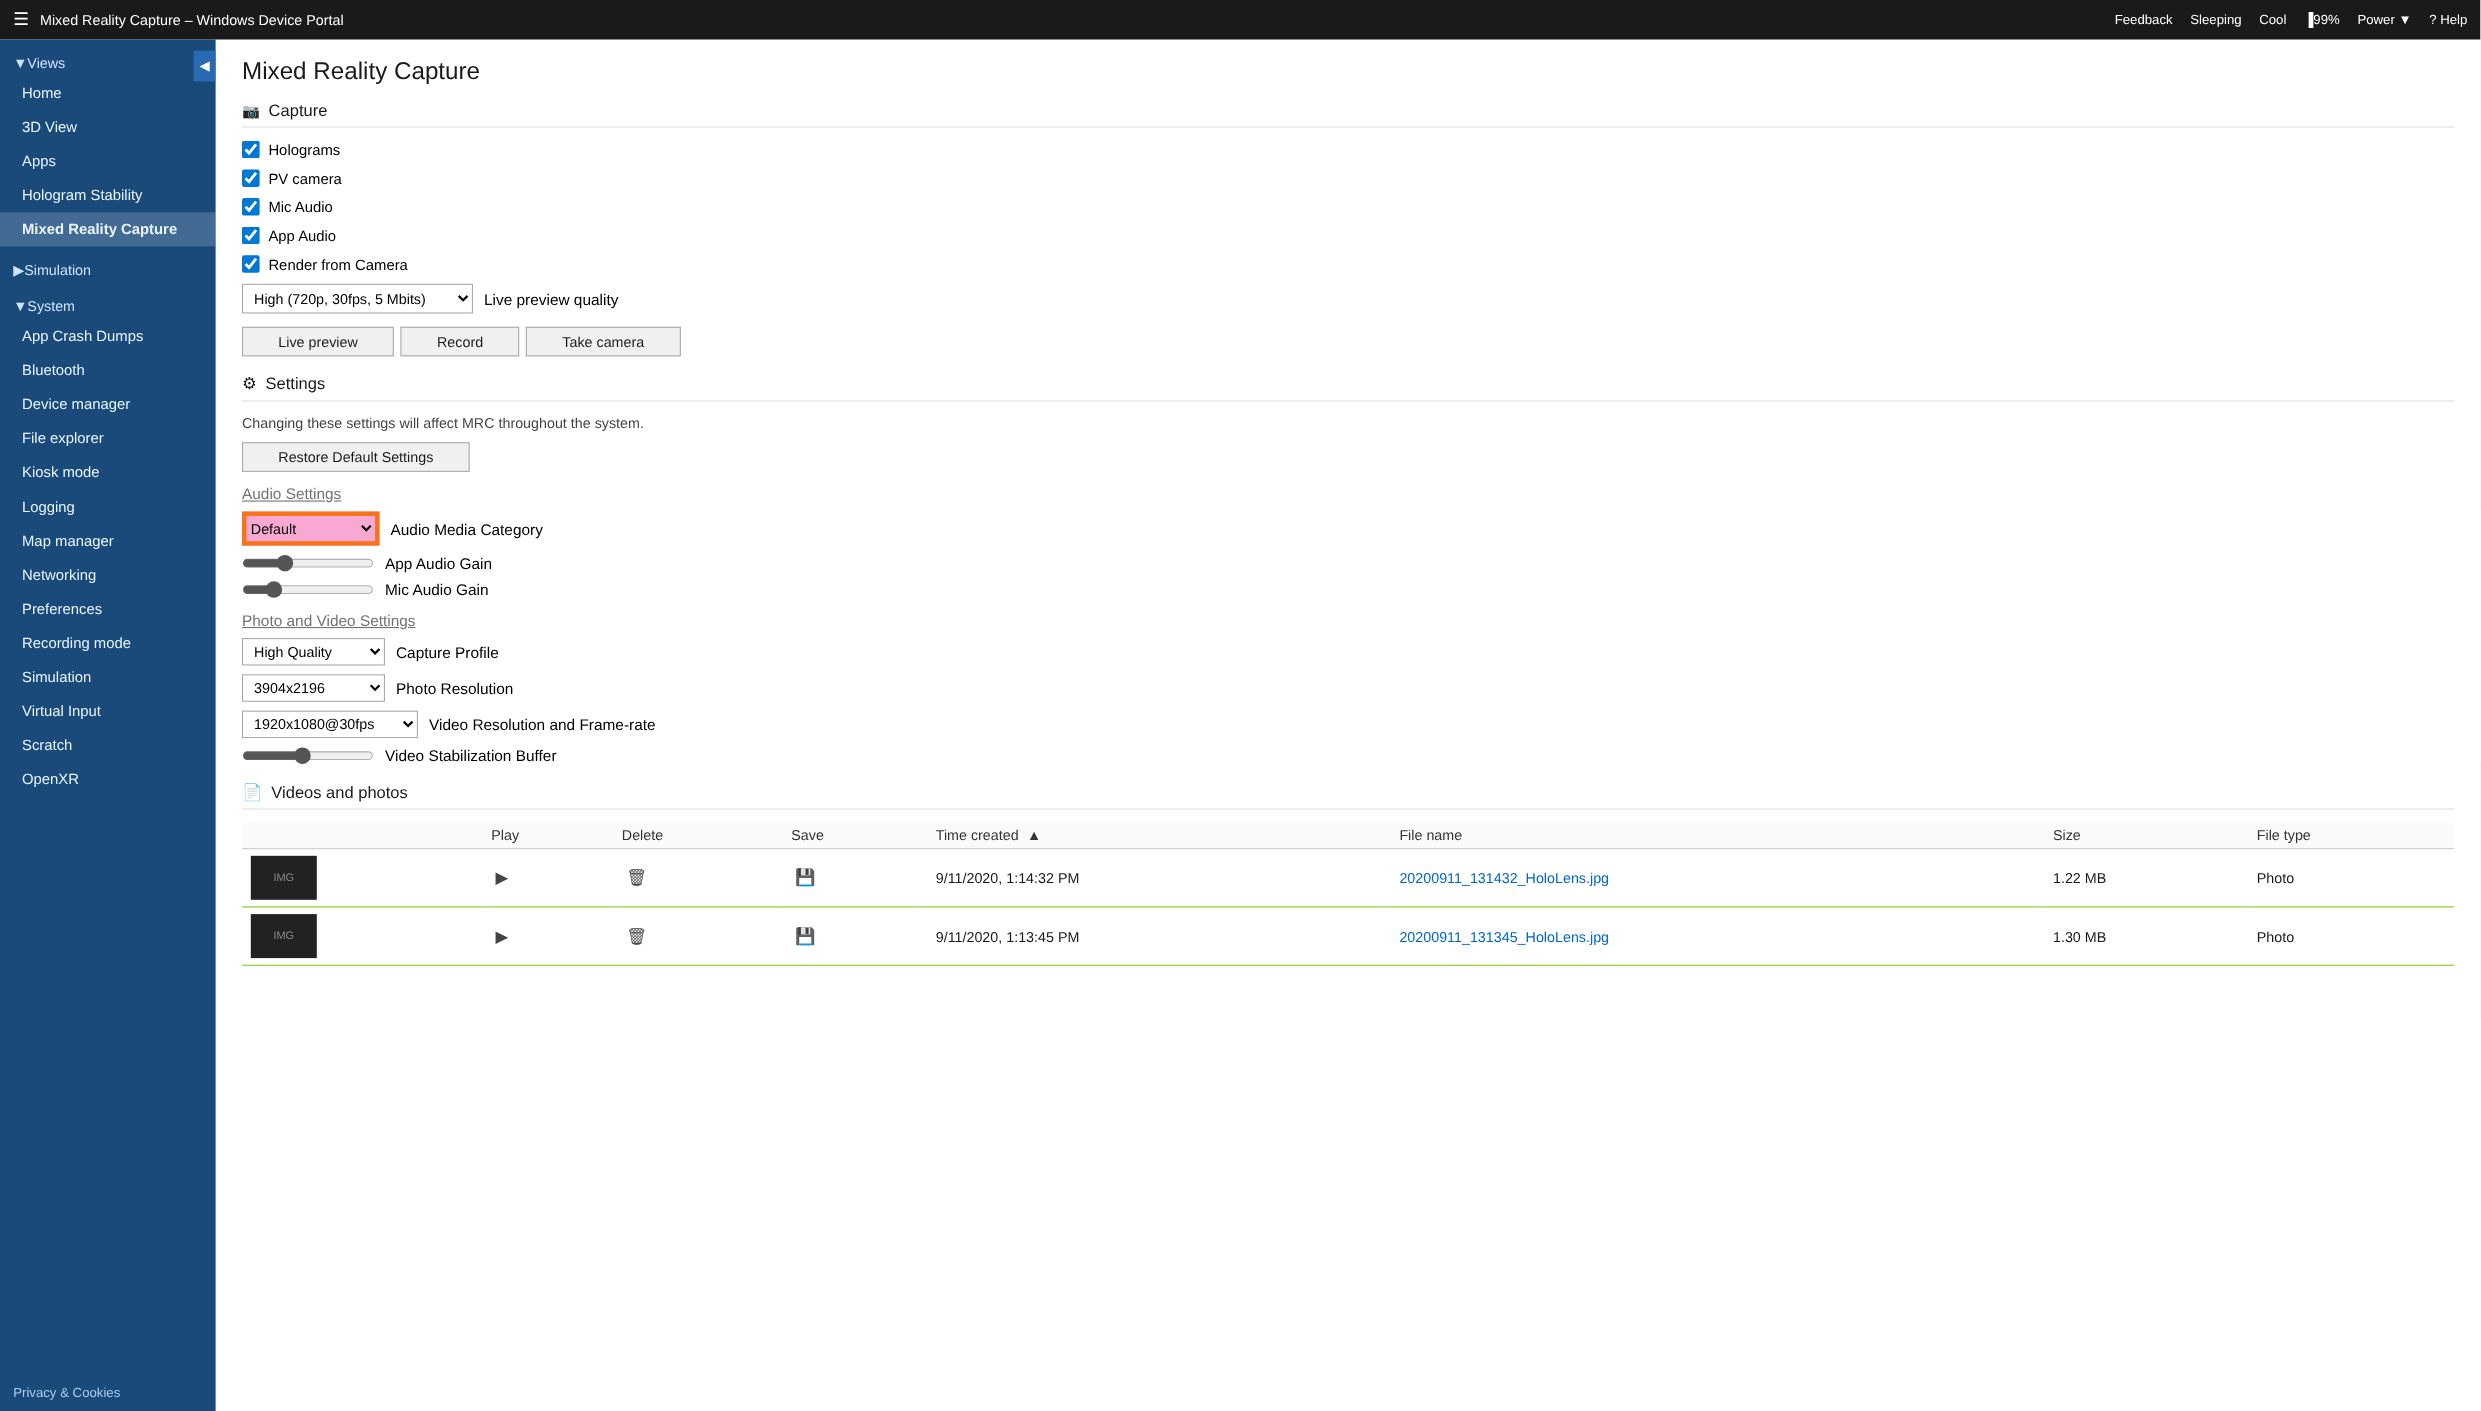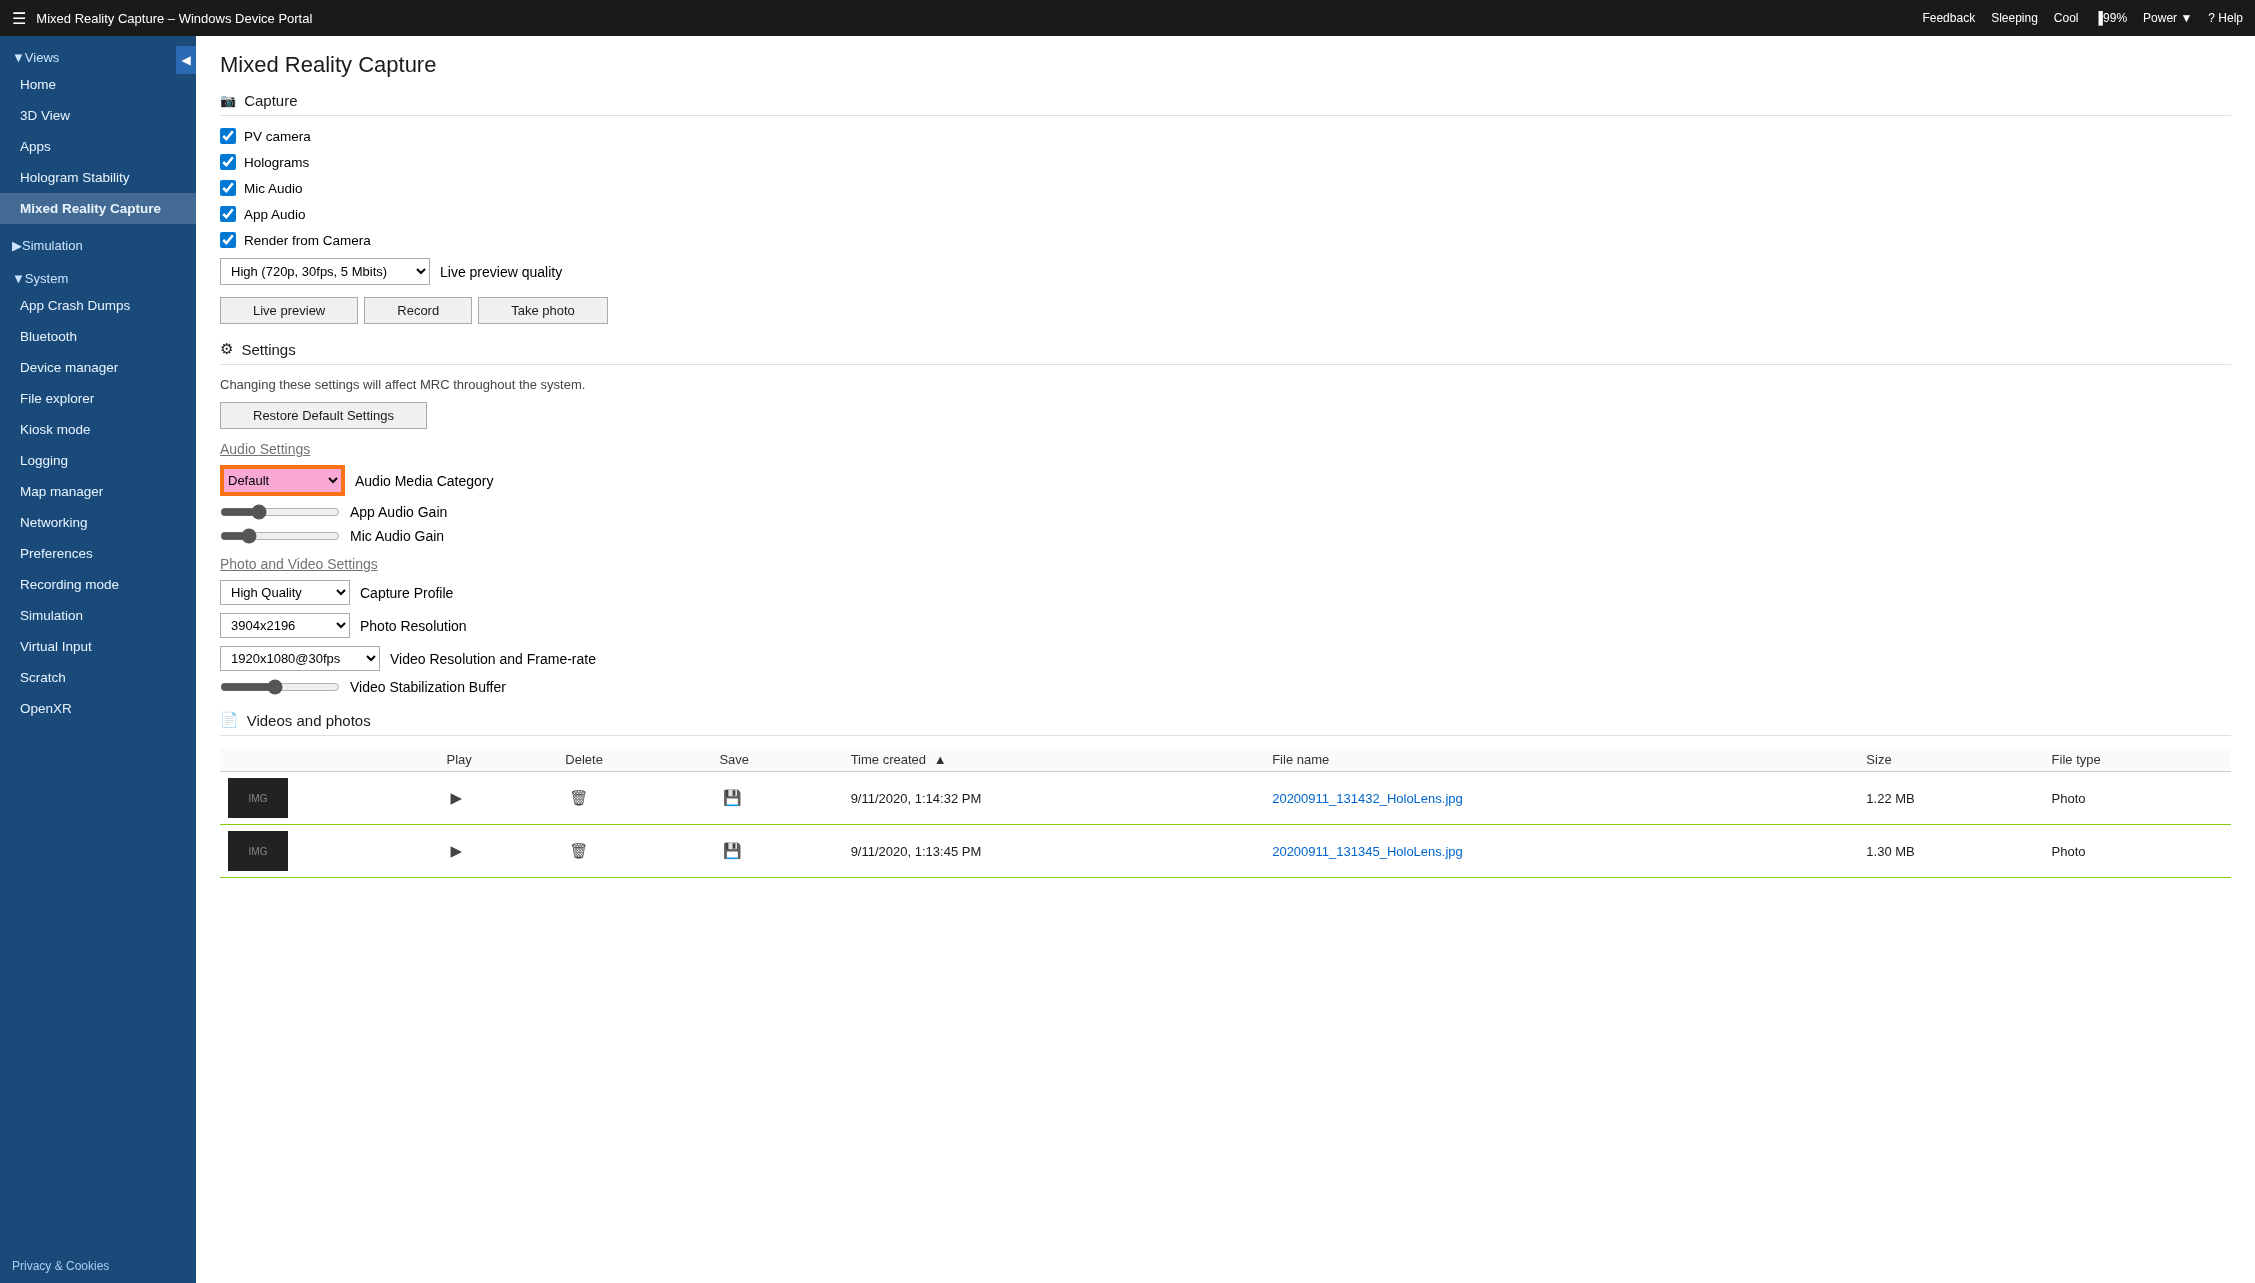--- a/index.html
+++ b/index.html
@@ -281,25 +281,25 @@
 
     
     <div class="section-header">
       <span style="font-size:13px;">📷</span>
       <span>Capture</span>
     </div>
 
     <div class="capture-section">
       <div class="checkbox-row">
         <input type="checkbox" checked="" style="">
-        <label>PV camera</label>
+        <label>Holograms</label>
       </div>
       <div class="checkbox-row">
         <input type="checkbox" checked="" style="">
-        <label>Holograms</label>
+        <label>PV camera</label>
       </div>
       <div class="checkbox-row">
         <input type="checkbox" checked="" style="">
         <label>Mic Audio</label>
       </div>
       <div class="checkbox-row">
         <input type="checkbox" checked="" style="">
         <label>App Audio</label>
       </div>
       <div class="checkbox-row">
@@ -312,21 +312,21 @@
           <option>High (720p, 30fps, 5 Mbits)</option>
           <option>Medium (720p, 15fps, 3 Mbits)</option>
           <option>Low (480p, 15fps, 1 Mbits)</option>
         </select>
         <span>Live preview quality</span>
       </div>
 
       <div class="btn-row">
         <button class="btn">Live preview</button>
         <button class="btn">Record</button>
-        <button class="btn">Take photo</button>
+        <button class="btn">Take camera</button>
       </div>
     </div>
 
     
     <div class="section-header" style="margin-top:16px;">
       <span>⚙</span>
       <span>Settings</span>
     </div>
 
     <p class="settings-desc">Changing these settings will affect MRC throughout the system.</p>

